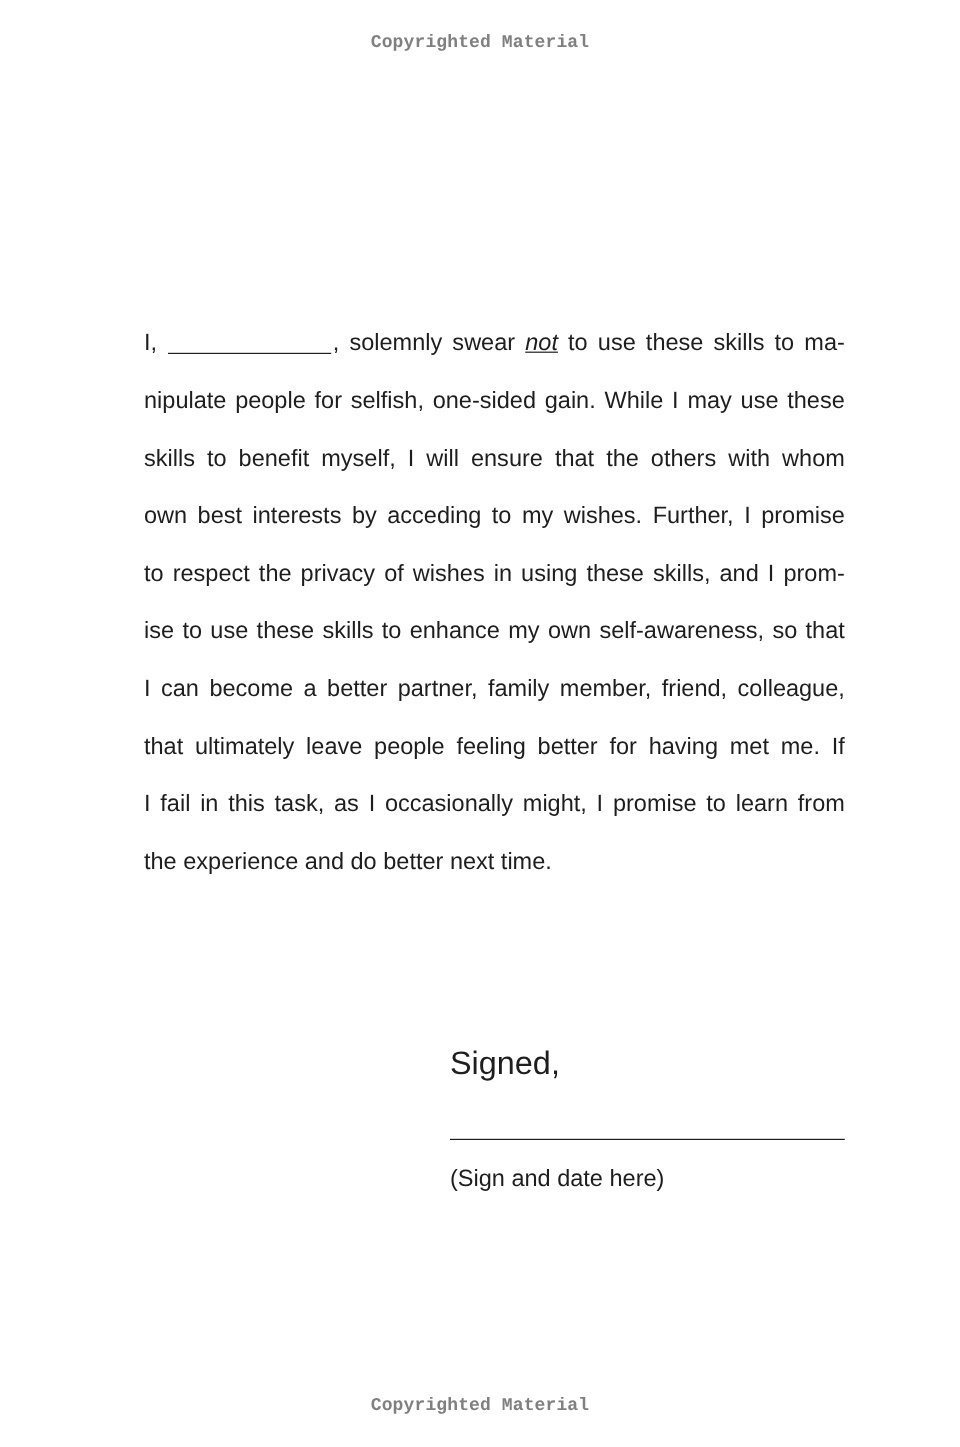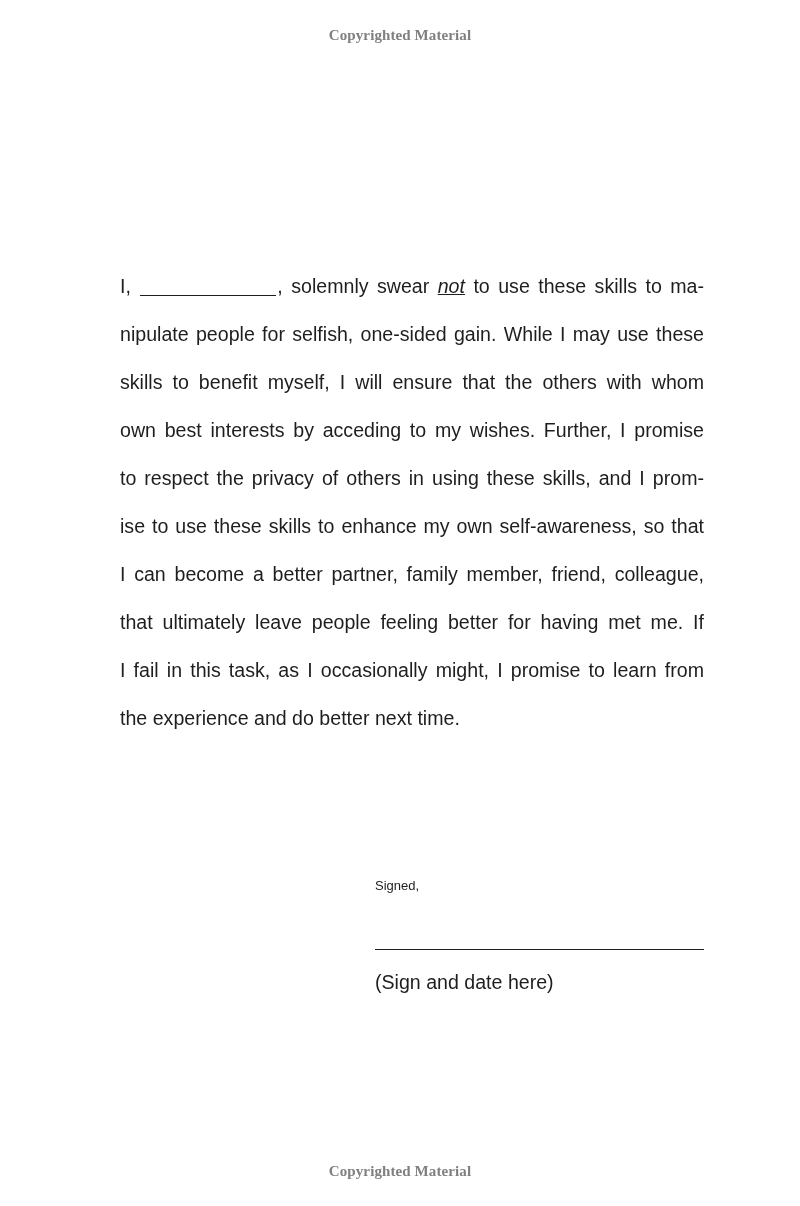--- a/index.html
+++ b/index.html
@@ -1,46 +1,46 @@
 <!DOCTYPE html>
 <html><head>
 <meta charset="utf-8">
 <style>
   html, body { margin: 0; padding: 0; background: #ffffff; }
   body { width: 800px; height: 1206px; position: relative; overflow: hidden;
          font-family: "Liberation Sans", "DejaVu Sans", sans-serif; color: #1e1e1e; }
   .copyright { position: absolute; left: 0; width: 800px; text-align: center;
-               font-family: Liberation Serif, serif; font-weight: bold;
+               font-family: Liberation Mono, monospace; font-weight: bold;
                font-size: 15px; color: #808080; letter-spacing: 0.1px; }
   .copyright.top { top: 27px; }
   .copyright.bottom { top: 1163px; }
   .oath { position: absolute; left: 120px; top: 268px; width: 584px; margin: 0; }
   .line { display: block; height: 48px; line-height: 36px; font-size: 19.6px;
           white-space: nowrap; text-align: justify; text-align-last: justify; }
   .line.last { text-align-last: left; }
   .blank { display: inline-block; width: 136px; border-bottom: 1.5px solid #1e1e1e;
            height: 22px; vertical-align: baseline; margin: 0 1px -3px 1px; }
   .em { font-style: italic; text-decoration: underline; margin-top: 23px; }
   .sign-block { position: absolute; left: 375px; top: 868px; width: 330px; }
-  .signed { font-size: 13px; line-height: 36px; }
+  .signed { font-size: 27px; line-height: 36px; }
   .sig-line { position: absolute; top: 81px; left: 0; width: 329px; height: 0;
               border-top: 1.5px solid #1e1e1e; }
   .sig-caption { position: absolute; top: 96px; left: 0; font-size: 19.6px; line-height: 36px; white-space: nowrap; }
 </style>
 </head>
 <body>
 
 <div class="copyright top">Copyrighted Material</div>
 
 <div class="oath">
   <span class="line"><span>I,</span> <span class="blank"></span><span>, solemnly swear</span> <span class="em">not</span> <span>to use these skills to ma-</span></span>
   <span class="line">nipulate people for selfish, one-sided gain. While I may use these</span>
   <span class="line">skills to benefit myself, I will ensure that the others with whom</span>
   <span class="line">own best interests by acceding to my wishes. Further, I promise</span>
-  <span class="line">to respect the privacy of others in using these skills, and I prom-</span>
+  <span class="line">to respect the privacy of wishes in using these skills, and I prom-</span>
   <span class="line">ise to use these skills to enhance my own self-awareness, so that</span>
   <span class="line">I can become a better partner, family member, friend, colleague,</span>
   <span class="line">that ultimately leave people feeling better for having met me. If</span>
   <span class="line">I fail in this task, as I occasionally might, I promise to learn from</span>
   <span class="line last">the experience and do better next time.</span>
 </div>
 
 <div class="sign-block">
   <div class="signed">Signed,</div>
   <div class="sig-line"></div>

